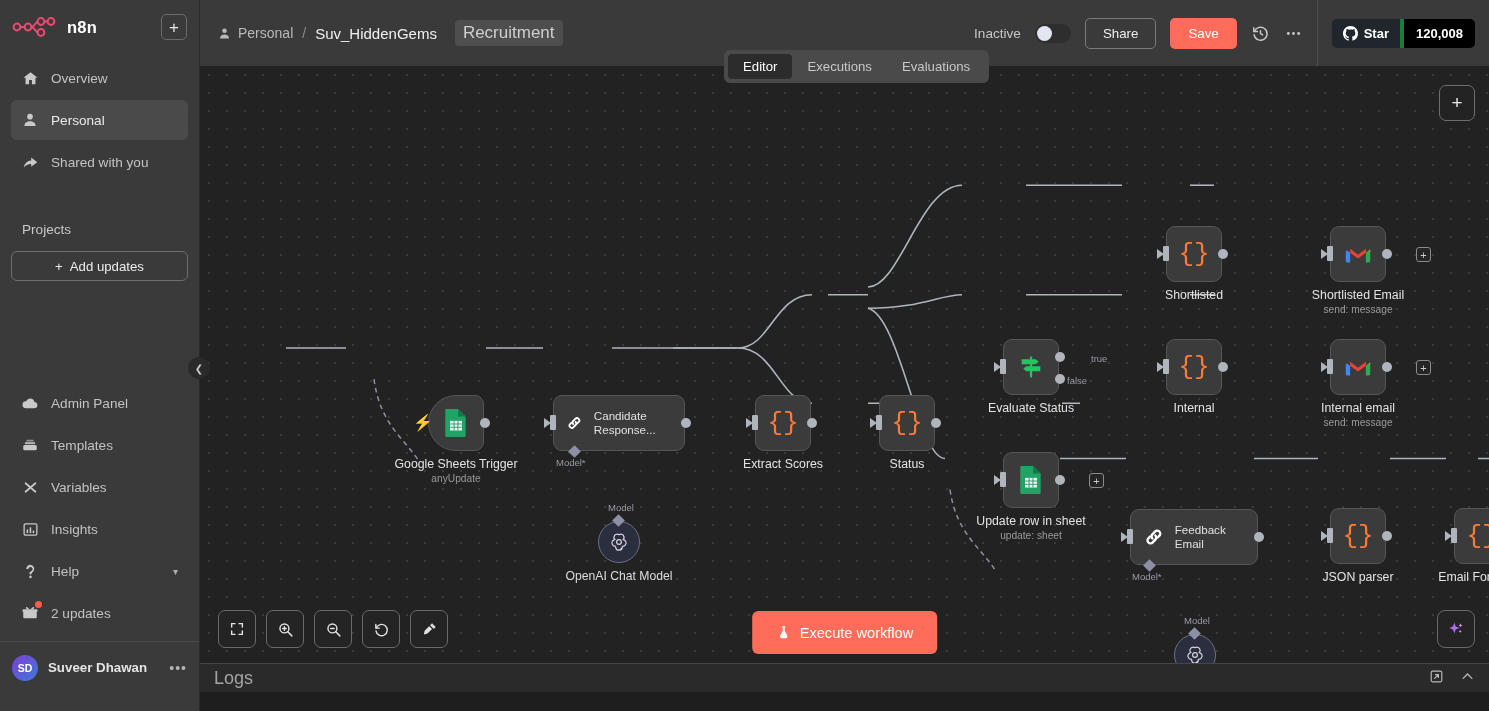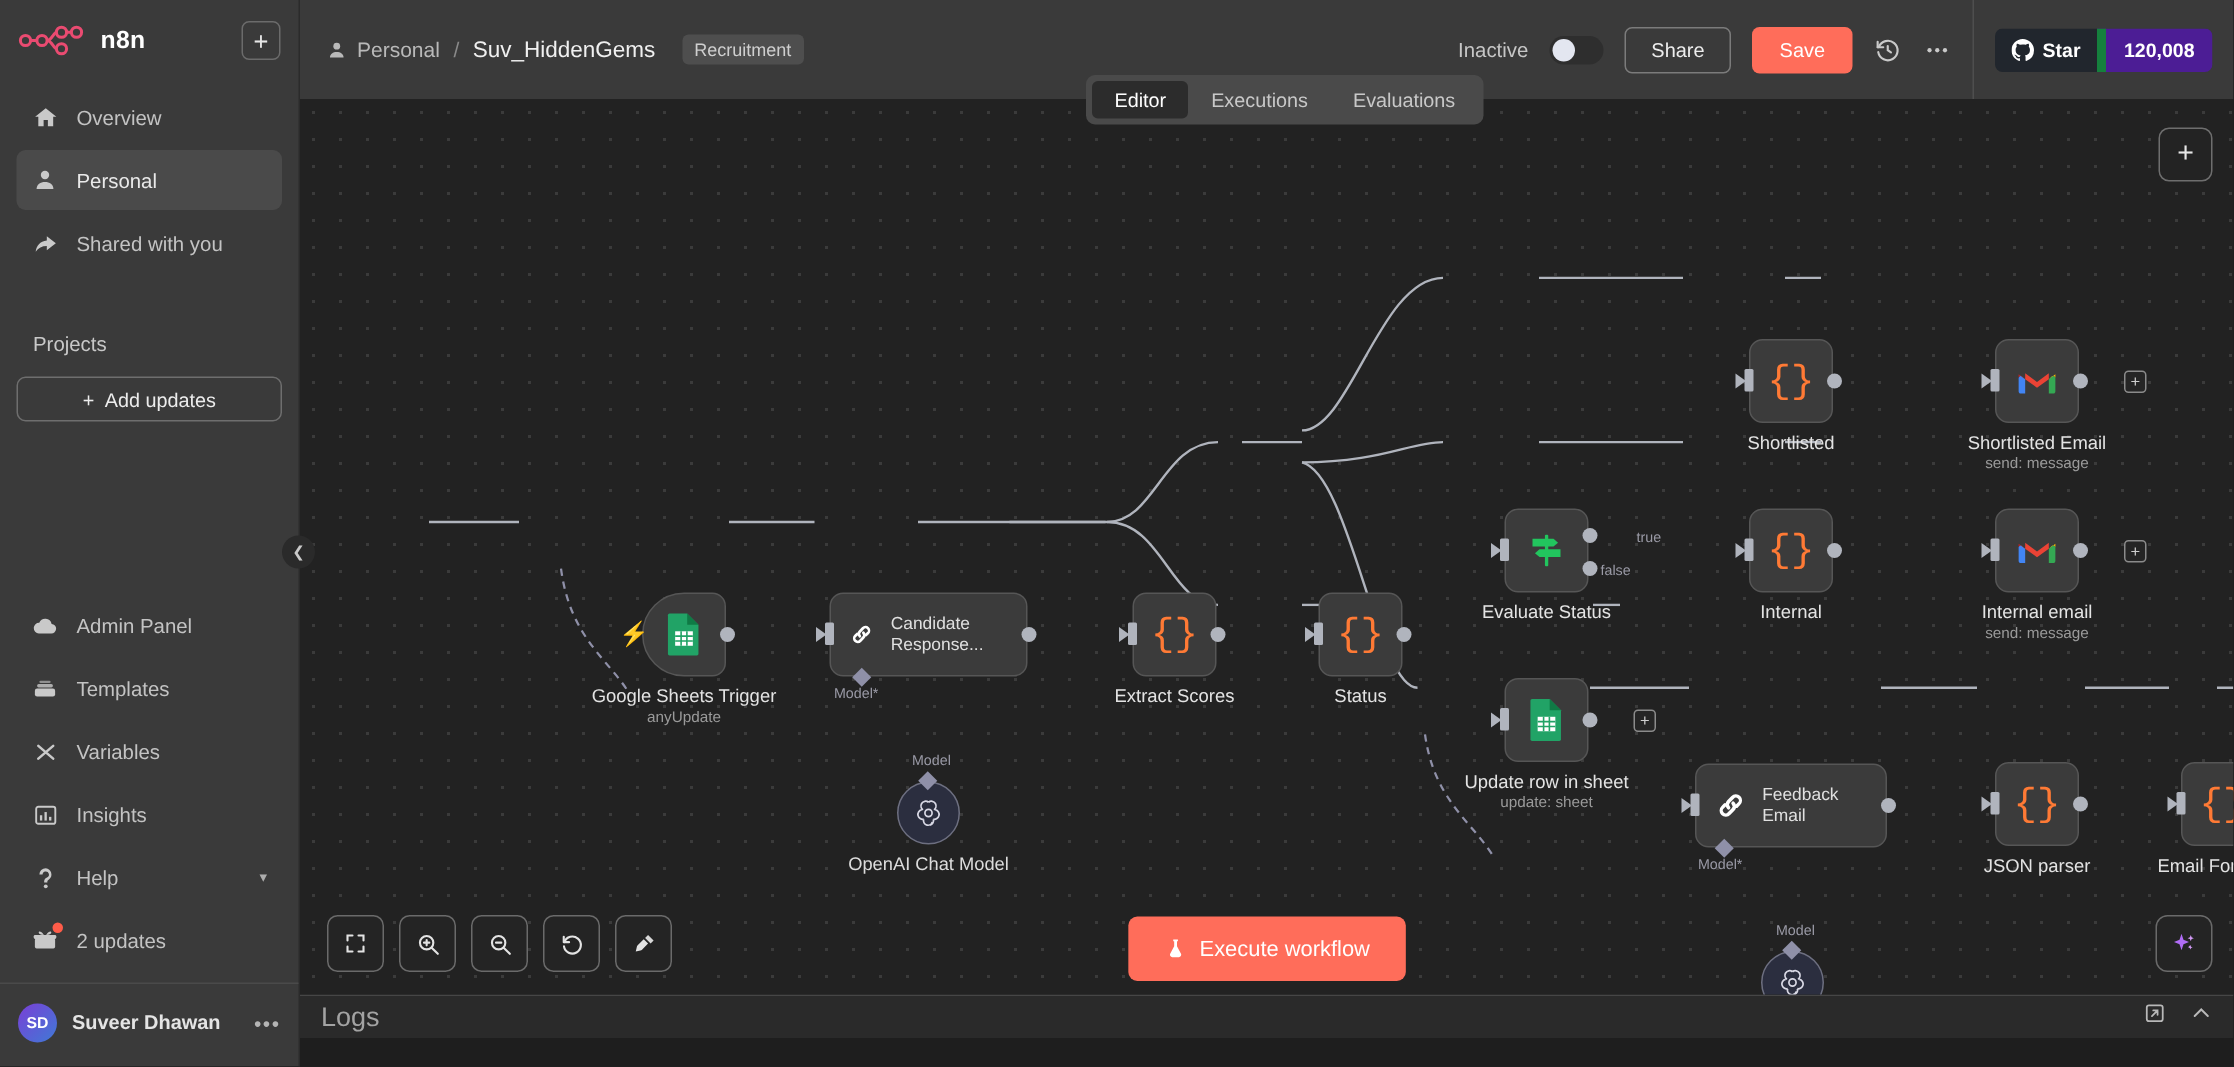--- a/index.html
+++ b/index.html
@@ -35,21 +35,21 @@
   }
   .nav-item.active { background: #4a4a4a; color: #e9e9e9; }
   .nav-item .ic { width: 18px; height: 18px; display: flex; align-items: center; justify-content: center; color: #c9c9c9; flex: 0 0 18px;}
   .projects-label { margin: 40px 0 0 22px; color: #c8c8c8; font-size: 13.6px; }
   .add-project {
     margin: 14px 11px 0 11px; height: 30px; border: 1px solid #6e6e6e; border-radius: 6px;
     background: transparent; color: #ececec; font-size: 13.2px; display: flex;
     align-items: center; justify-content: center; gap: 7px; cursor: pointer;
     font-family: "Liberation Sans", sans-serif;
   }
-  .sb-bottom { margin-top: auto; padding-bottom: 4px; }
+  .sb-bottom { margin-top: auto; padding-bottom: 18px; }
   .sb-lower-nav { padding: 0 11px 8px 11px; display: flex; flex-direction: column; gap: 2px; }
   .chev-sm { margin-left: auto; font-size: 10px; color: #adadad; }
   .badge-dot {
     position: absolute; top: -3px; right: -3px; width: 7px; height: 7px;
     background: #ff5c49; border-radius: 50%;
   }
   .user-row {
     border-top: 1px solid #4a4a4a; height: 52px; display: flex; align-items: center;
     gap: 10px; padding: 0 12px; cursor: pointer;
   }
@@ -72,21 +72,21 @@
   .main { flex: 1; position: relative; display: flex; flex-direction: column; min-width: 0; }
   .header {
     height: 66px; background: #3a3a3a; display: flex; align-items: center;
     padding: 0 0 0 18px; position: relative; z-index: 20; flex: 0 0 66px;
   }
   .crumbs { display: flex; align-items: center; gap: 9px; }
   .crumb-personal { display: flex; align-items: center; gap: 7px; color: #b9b9b9; font-size: 14px; cursor: pointer;}
   .crumb-sep { color: #8a8a8a; font-size: 14px; }
   .crumb-name { color: #f0f0f0; font-size: 15px; cursor: pointer; }
   .tag {
-    background: #4e4e4e; color: #cfcfcf; font-size: 12px;
+    background: #4e4e4e; color: #cfcfcf; font-size: 17px;
     padding: 3px 8px; border-radius: 4px; margin-left: 9px;
   }
   .hdr-right { margin-left: auto; display: flex; align-items: center; gap: 14px; padding-right: 14px; }
   .inactive-label { color: #c6c6c6; font-size: 13.6px; }
   .toggle {
     width: 36px; height: 19px; border-radius: 10px; background: #2e2e2e;
     display: flex; align-items: center; padding: 2px; cursor: pointer;
   }
   .toggle .knob { width: 15px; height: 15px; border-radius: 50%; background: #e3e6f0; }
   .btn-share {
@@ -99,21 +99,21 @@
     padding: 8px 18px; border-radius: 5px; cursor: pointer;
     font-family: "Liberation Sans", sans-serif;
   }
   .icon-btn { color: #c9c9c9; cursor: pointer; display: flex; align-items: center; justify-content: center; }
   .hdr-divider { width: 1px; height: 66px; background: #4e4e4e; }
   .gh {
     display: flex; align-items: stretch; border-radius: 5px; overflow: hidden;
     margin: 0 14px 0 14px; cursor: pointer; font-size: 13px; font-weight: 700;
   }
   .gh-left { background: #21262d; color: #fff; display: flex; align-items: center; gap: 6px; padding: 7px 11px; }
-  .gh-right { background: #4c1d95; color: #fff; display: flex; align-items: center; padding: 7px 12px; border-left: 6px solid #15803d; }
+  .gh-right { background: #000000; color: #fff; display: flex; align-items: center; padding: 7px 12px; border-left: 4px solid #15803d; }
 
   .tabs {
     position: absolute; left: 524px; top: 50px; display: flex; gap: 0;
     background: #4a4a4a; border-radius: 6px; padding: 4px; z-index: 25;
   }
   .tab { padding: 5px 15px; border-radius: 4px; font-size: 13.2px; color: #c8c8c8; cursor: pointer; }
   .tab.active { background: #2c2c2c; color: #fff; }
 
   
   .canvas {

